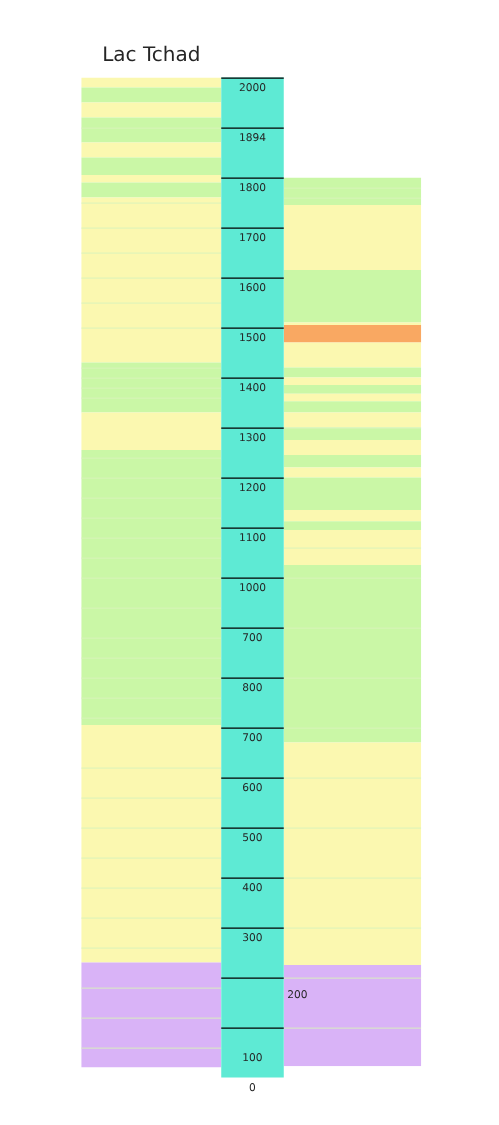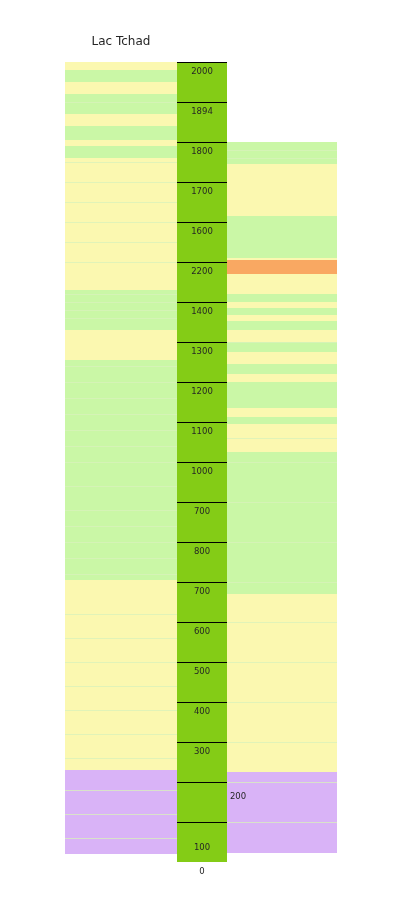--- a/index.html
+++ b/index.html
@@ -6,33 +6,33 @@
   html,body{margin:0;padding:0;}
   body{
     width:399px;height:900px;background:#ffffff;
     font-family:"DejaVu Sans","Liberation Sans",sans-serif;
     overflow:hidden;position:relative;
   }
   #figure{position:absolute;left:0;top:0;width:399px;height:900px;}
 
   .col-title{
     position:absolute;text-align:center;white-space:nowrap;
-    font-size:12px;color:#262626;font-family:"DejaVu Sans","Liberation Sans",sans-serif;
+    font-size:16px;color:#262626;font-family:"DejaVu Sans","Liberation Sans",sans-serif;
   }
   #title-left{left:65px;width:112px;top:34px;}
   #title-right{left:227px;width:110px;top:34px;}
 
   .column{position:absolute;overflow:hidden;}
   #col-lac{left:65px;width:112px;}
   #col-boucle{left:227px;width:110px;}
 
   .band{position:absolute;left:0;width:100%;}
 
   
-  #axis-panel{position:absolute;left:177px;width:50px;top:62px;height:800px;background:#84cc16;}
+  #axis-panel{position:absolute;left:177px;width:50px;top:62px;height:800px;background:#5eead4;}
   .tick-line{position:absolute;left:0;width:50px;height:1px;background:#000000;}
   .tick-label{
     position:absolute;left:0;width:50px;text-align:center;
     font-size:8.5px;color:#262626;
     font-family:"DejaVu Sans","Liberation Sans",sans-serif;
   }
 </style>
 </head>
 <body>
 
@@ -137,21 +137,21 @@
       <div class="tick-label" style="top: 4px;">2000</div>
       <div class="tick-line" style="top: 40px;"></div>
       <div class="tick-label" style="top: 44px;">1894</div>
       <div class="tick-line" style="top: 80px;"></div>
       <div class="tick-label" style="top: 84px;">1800</div>
       <div class="tick-line" style="top: 120px;"></div>
       <div class="tick-label" style="top: 124px;">1700</div>
       <div class="tick-line" style="top: 160px;"></div>
       <div class="tick-label" style="top: 164px;">1600</div>
       <div class="tick-line" style="top: 200px;"></div>
-      <div class="tick-label" style="top: 204px;">2200</div>
+      <div class="tick-label" style="top: 204px;">1500</div>
       <div class="tick-line" style="top: 240px;"></div>
       <div class="tick-label" style="top: 244px;">1400</div>
       <div class="tick-line" style="top: 280px;"></div>
       <div class="tick-label" style="top: 284px;">1300</div>
       <div class="tick-line" style="top: 320px;"></div>
       <div class="tick-label" style="top: 324px;">1200</div>
       <div class="tick-line" style="top: 360px;"></div>
       <div class="tick-label" style="top: 364px;">1100</div>
       <div class="tick-line" style="top: 400px;"></div>
       <div class="tick-label" style="top: 404px;">1000</div>

